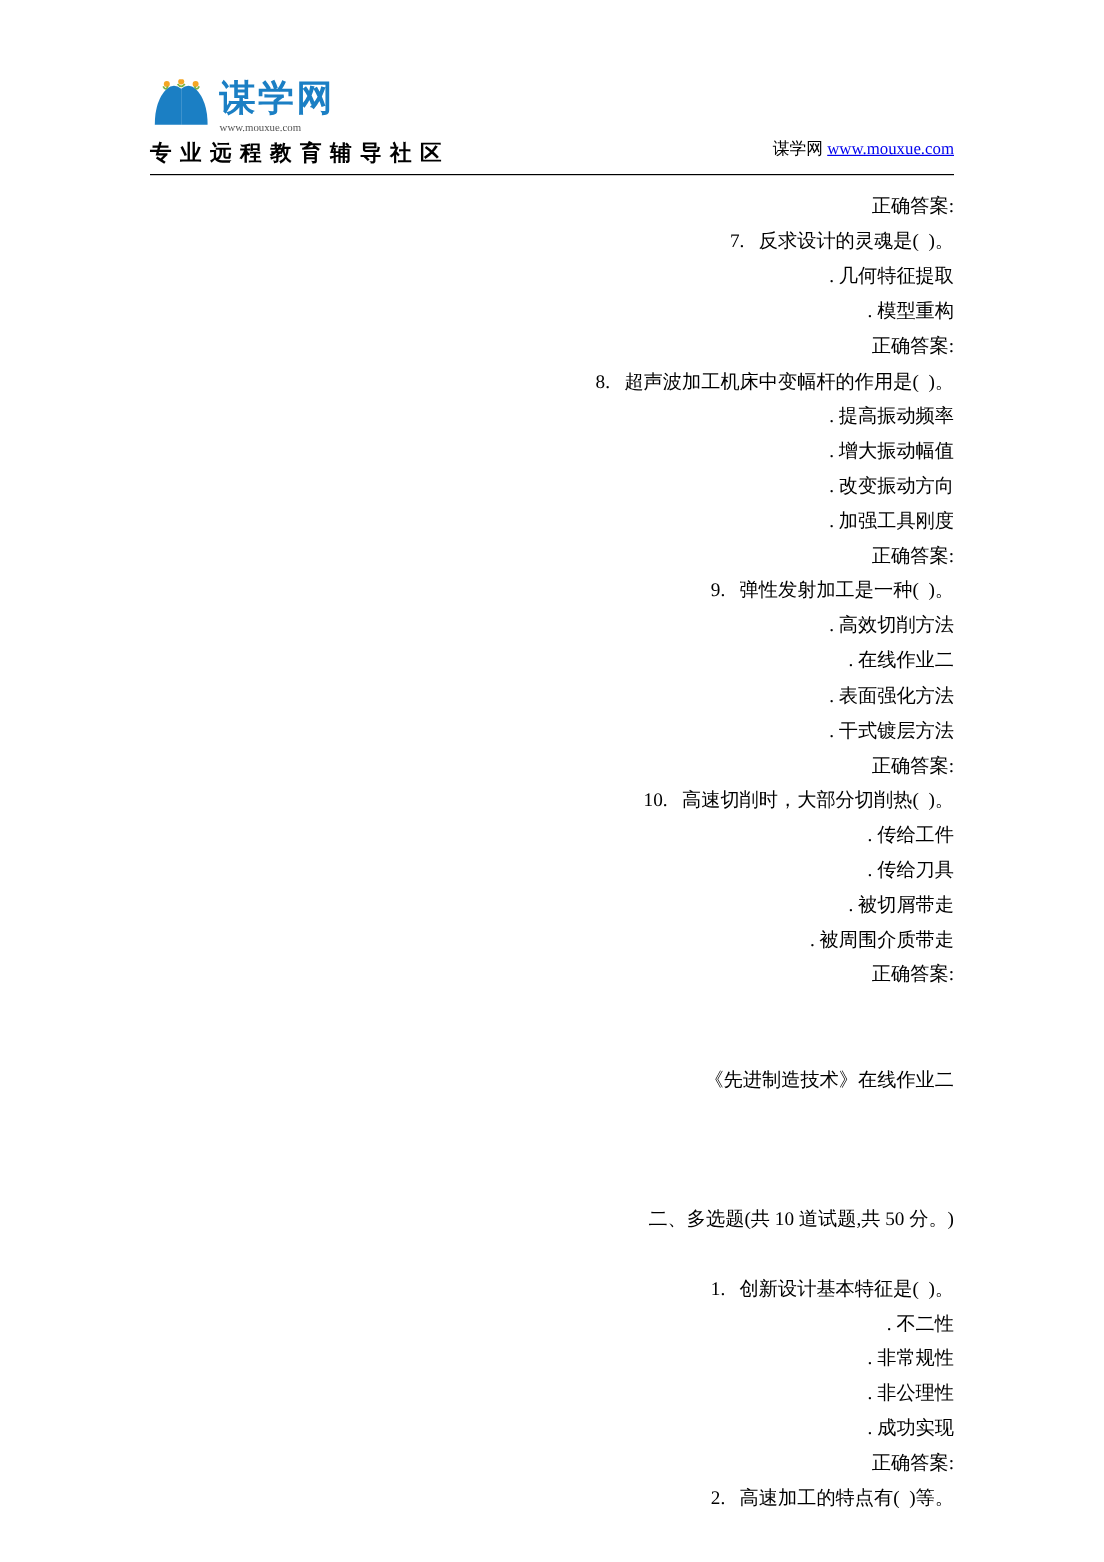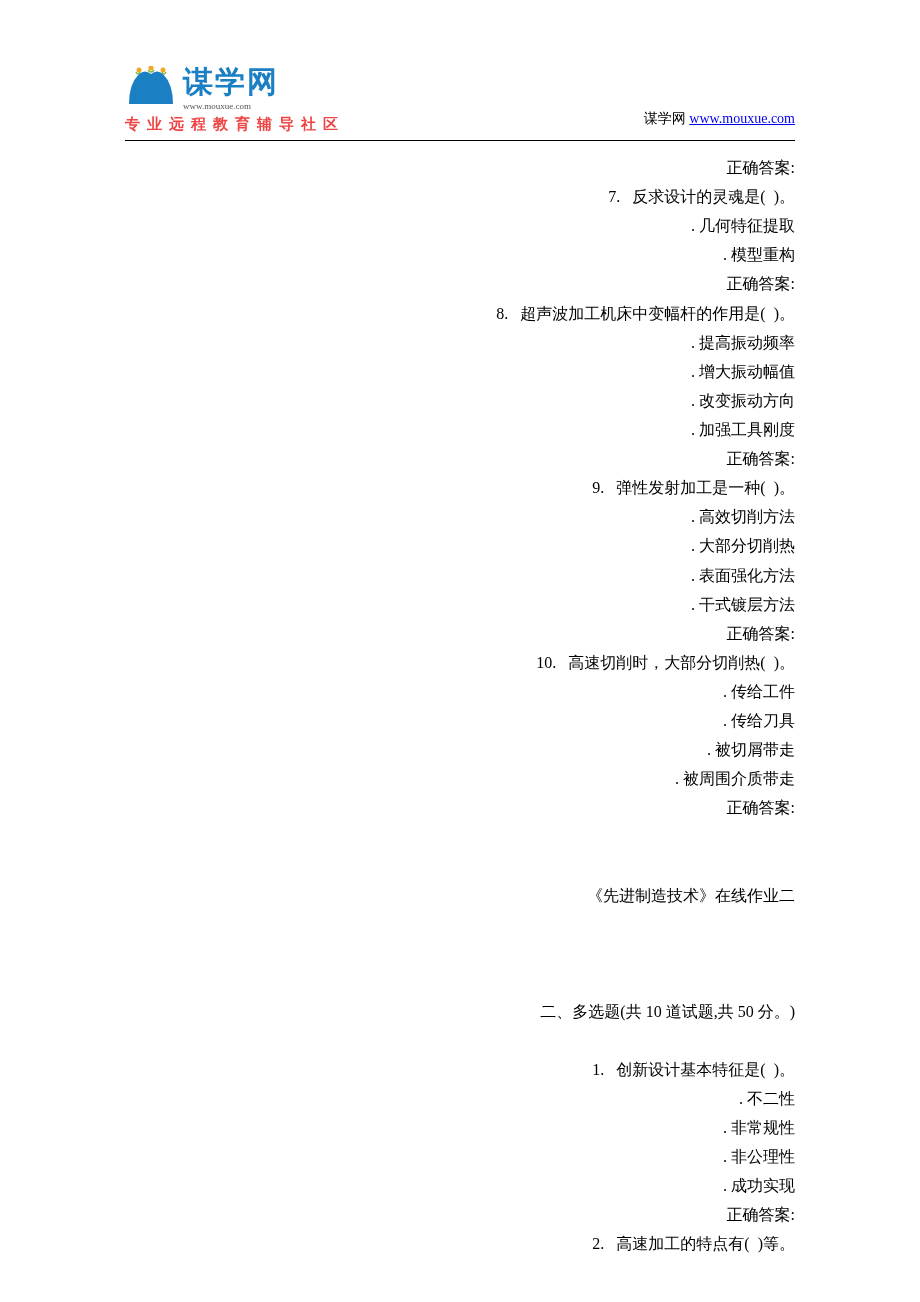--- a/index.html
+++ b/index.html
@@ -53,22 +53,22 @@
       color: #1b7fc4;
       font-family: "Microsoft YaHei", sans-serif;
       letter-spacing: 2px;
     }
     .logo-url {
       font-size: 9px;
       color: #555;
       margin-top: -2px;
     }
     .logo-subtitle {
-      font-size: 15px;
-      color: #ef4444;
+      font-size: 18px;
+      color: #000000;
       font-family: Liberation Serif, serif;
       letter-spacing: 7px;
       margin-top: 4px;
       font-weight: bold;
     }
     .header-right {
       font-size: 14px;
       color: #000;
       padding-bottom: 6px;
     }
@@ -137,21 +137,21 @@
     <p>. 模型重构</p>
     <p>正确答案:</p>
     <p>8.&nbsp;&nbsp;&nbsp;超声波加工机床中变幅杆的作用是(&nbsp;&nbsp;)。</p>
     <p>. 提高振动频率</p>
     <p>. 增大振动幅值</p>
     <p>. 改变振动方向</p>
     <p>. 加强工具刚度</p>
     <p>正确答案:</p>
     <p>9.&nbsp;&nbsp;&nbsp;弹性发射加工是一种(&nbsp;&nbsp;)。</p>
     <p>. 高效切削方法</p>
-    <p>. 大部分切削热</p>
+    <p>. 在线作业二</p>
     <p>. 表面强化方法</p>
     <p>. 干式镀层方法</p>
     <p>正确答案:</p>
     <p>10.&nbsp;&nbsp;&nbsp;高速切削时，大部分切削热(&nbsp;&nbsp;)。</p>
     <p>. 传给工件</p>
     <p>. 传给刀具</p>
     <p>. 被切屑带走</p>
     <p>. 被周围介质带走</p>
     <p>正确答案:</p>
 

